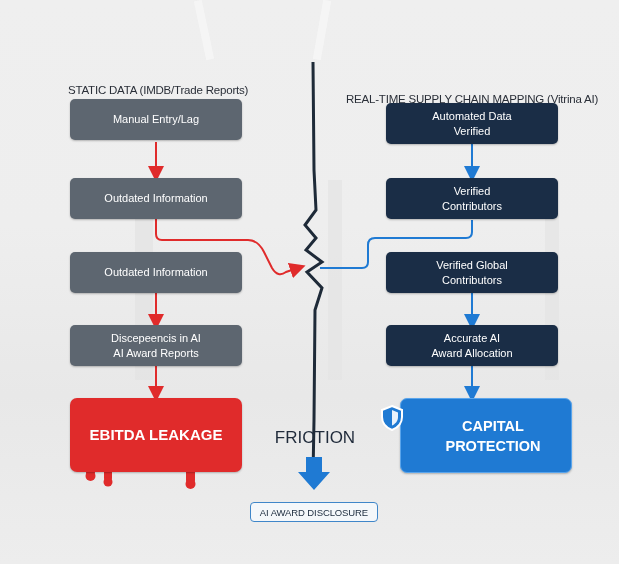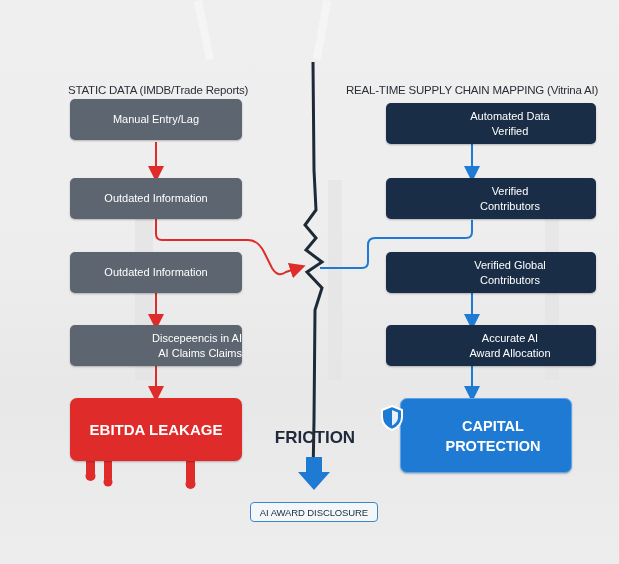--- a/index.html
+++ b/index.html
@@ -12,36 +12,36 @@
   .col-title {
     position:absolute; top:84px; font-size:11.5px; color:#2a2f38; white-space:nowrap;
     letter-spacing:-0.2px;
   }
   .box {
     position:absolute; border-radius:5px; color:#fff; text-align:center;
     display:flex; flex-direction:column; justify-content:center; align-items:center;
     font-size:11px; line-height:15px; box-shadow:0 1px 2px rgba(0,0,0,.25);
   }
   .box.gray { background:#5d6670; width:172px; height:41px; left:70px; }
-  .box.navy { background:#1a2d46; width:172px; height:41px; left:386px;padding-left:38px; }
+  .box.navy { background:#1a2d46; width:172px; height:41px; left:386px; }
   .box.red {
-    background:#e02b2b; width:172px; height:63px; left:70px; top:398px;
+    background:#e02b2b; width:172px; height:74px; left:70px; top:398px;
     border-radius:7px; font-weight:bold;
   }
   .box.red .l1 { font-size:15px; line-height:20px; }
   .box.red .l2 { font-size:11px; line-height:16px; }
   .box.blue {
     background:#1f7ad3; width:172px; height:75px; left:400px; top:398px;
     border-radius:7px; font-weight:bold; border:1px solid #5aa5ec; box-sizing:border-box;align-items:center;
   }
   .box.blue .l1 { font-size:14.5px; line-height:20px; padding-left:14px; }
   .box.blue .l2 { font-size:10.5px; line-height:16px; }
   .friction {
     position:absolute; left:260px; top:428px; width:110px; text-align:center;
-    font-size:17px; font-weight:bold; color:#1f2a3a;
+    font-size:17px; font-weight:normal; color:#1f2a3a;
   }
   .disclosure {
     position:absolute; left:250px; top:502px; width:128px; height:20px;
     border:1px solid #3f86c9; border-radius:4px; background:#f4f7fa;
     font-size:9.5px; color:#1c2b3d; display:flex; align-items:center; justify-content:center;
     box-sizing:border-box; letter-spacing:-0.1px;
   }
   svg.overlay { position:absolute; left:0; top:0; }
 </style>
 </head>
@@ -85,34 +85,34 @@
     <rect x="104" y="458" width="8" height="24" rx="4"></rect>
     <circle cx="108" cy="482" r="4.5"></circle>
     <rect x="186" y="458" width="9" height="26" rx="4"></rect>
     <circle cx="190.5" cy="484" r="5"></circle>
   </g>
 
   <path d="M306,457 L322,457 L322,472 L330,472 L314,490 L298,472 L306,472 z" fill="#1f7ad3"></path>
 </svg>
 
 <div class="col-title" style="left:68px;">STATIC DATA (IMDB/Trade Reports)</div>
-<div class="col-title" style="left:346px;">REAL-TIME SUPPLY CHAIN MAPPING (Vitrina AI)</div>
+<div class="col-title" style="left:346px;margin-top:9px;">REAL-TIME SUPPLY CHAIN MAPPING (Vitrina AI)</div>
 
 <div class="box gray" style="top:99px;">
   <span>Manual Entry/Lag</span>
 </div>
 <div class="box gray" style="top:178px;">
   <span>Outdated Information</span>
 </div>
 <div class="box gray" style="top:252px;">
   <span>Outdated Information</span>
 </div>
-<div class="box gray" style="top:325px;align-items:flex-end;">
+<div class="box gray" style="top:325px;">
   <span>Discepeencis in AI</span>
-  <span>AI Claims Claims</span>
+  <span>AI Award Reports</span>
 </div>
 <div class="box red">
   <span class="l1">EBITDA LEAKAGE</span>
 </div>
 
 <div class="box navy" style="top:103px;">
   <span>Automated Data</span>
   <span>Verified</span>
 </div>
 <div class="box navy" style="top:178px;justify-content:center;">

